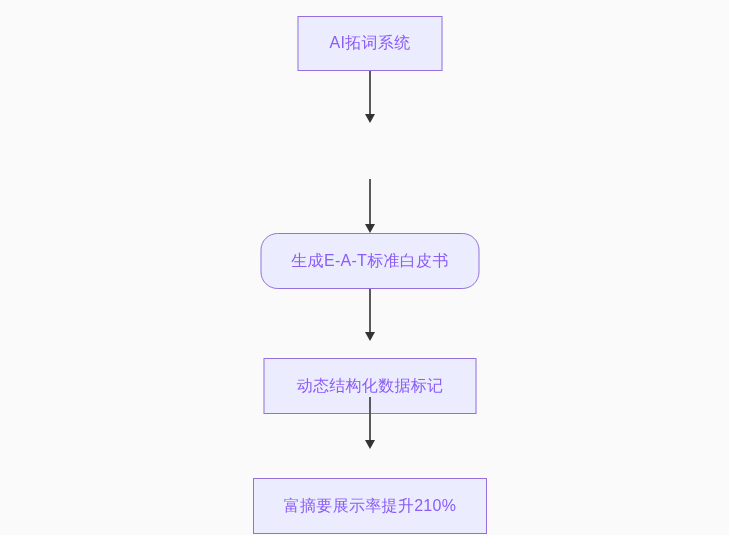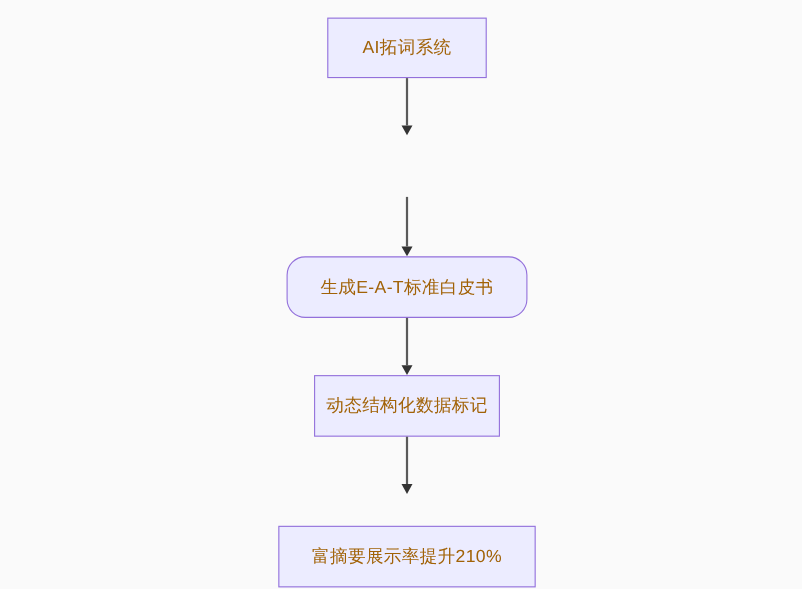--- a/index.html
+++ b/index.html
@@ -25,21 +25,21 @@
     height: 56px;
     box-sizing: border-box;
     background: #ECECFF;
     border: 1.5px solid #9370DB;
     display: flex;
     align-items: center;
     justify-content: center;
   }
   .node-label {
     font-size: 16px;
-    color: #a16207;
+    color: #8b5cf6;
     white-space: nowrap;
     letter-spacing: 0.3px;
   }
   .edge {
     position: absolute;
     left: 370px;
     transform: translateX(-50%);
     width: 12px;
     display: flex;
     flex-direction: column;
@@ -80,21 +80,21 @@
 
   <div class="node" style="top:233px; width:219px;border-radius:17px;">
     <span class="node-label">生成E-A-T标准白皮书</span>
   </div>
 
   <div class="edge" style="top:289px; height:52px;">
     <div class="edge-line"></div>
     <div class="edge-arrowhead"></div>
   </div>
 
-  <div class="node" style="top:341px; width:169px;">
+  <div class="node" style="top:358px; width:213px;">
     <span class="node-label">动态结构化数据标记</span>
   </div>
 
   <div class="edge" style="top:397px; height:52px;">
     <div class="edge-line"></div>
     <div class="edge-arrowhead"></div>
   </div>
 
   <div class="node" style="top:449px; width:234px;margin-top:29px;">
     <span class="node-label">富摘要展示率提升210%</span>

